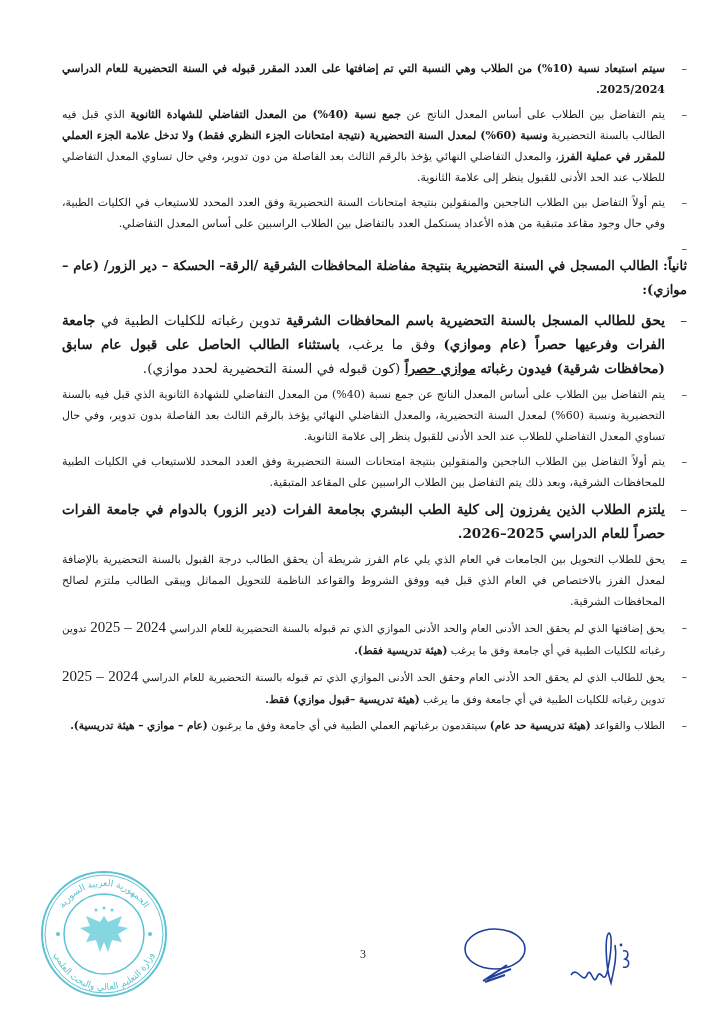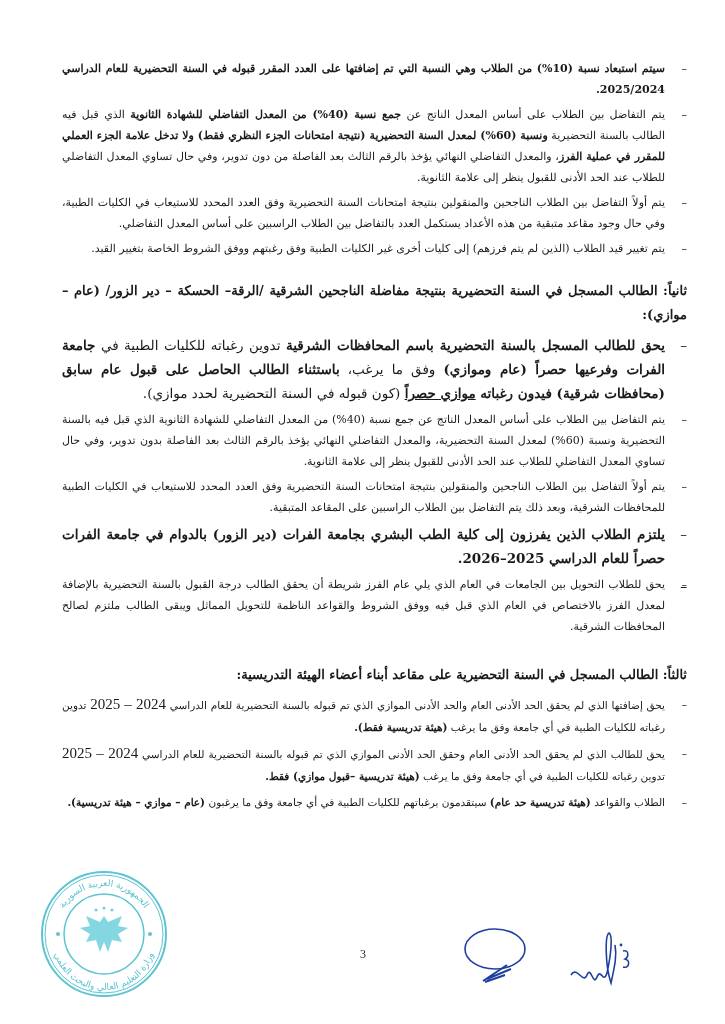--- a/index.html
+++ b/index.html
@@ -22,39 +22,38 @@
 </style>
 </head>
 <body>
 
 <div class="page">
   <div class="content">
     <div id="section1">
         <div class="item"><span class="dash">–</span><span class="b">سيتم استبعاد نسبة (10%) من الطلاب وهي النسبة التي تم إضافتها على العدد المقرر قبوله في السنة التحضيرية للعام الدراسي 2025/2024.</span></div>
         <div class="item"><span class="dash">–</span><span>يتم التفاضل بين الطلاب على أساس المعدل الناتج عن </span><span class="b">جمع نسبة (40%) من المعدل التفاضلي للشهادة الثانوية</span><span> الذي قبل فيه الطالب بالسنة التحضيرية </span><span class="b">ونسبة (60%) لمعدل السنة التحضيرية (نتيجة امتحانات الجزء النظري فقط) ولا تدخل علامة الجزء العملي للمقرر في عملية الفرز</span><span>، والمعدل التفاضلي النهائي يؤخذ بالرقم الثالث بعد الفاصلة من دون تدوير، وفي حال تساوي المعدل التفاضلي للطلاب عند الحد الأدنى للقبول ينظر إلى علامة الثانوية.</span></div>
         <div class="item"><span class="dash">–</span><span>يتم أولاً التفاضل بين الطلاب الناجحين والمنقولين بنتيجة امتحانات السنة التحضيرية وفق العدد المحدد للاستيعاب في الكليات الطبية، وفي حال وجود مقاعد متبقية من هذه الأعداد يستكمل العدد بالتفاضل بين الطلاب الراسبين على أساس المعدل التفاضلي.</span></div>
-        <div class="item"><span class="dash">–</span><span>يتم تغيير قيد الطلاب (الذين لم يتم فرزهم) إلى كليات أخرى غير الكليات الطبية وفق رغبتهم ووفق الشروط الخاصة بتغيير القيد.</span></div>
+        <div class="item"><span class="dash">–</span></div>
       </div>
 
-    <div class="section-title">ثانياً: الطالب المسجل في السنة التحضيرية بنتيجة مفاضلة الناجحين الشرقية /الرقة– الحسكة – دير الزور/ (عام – موازي):</div>
+    <div class="section-title">ثانياً: الطالب المسجل في السنة التحضيرية بنتيجة مفاضلة المحافظات الشرقية /الرقة– الحسكة – دير الزور/ (عام – موازي):</div>
     <div id="section2">
         <div class="item big"><span class="dash">–</span><span class="b">يحق للطالب المسجل بالسنة التحضيرية باسم المحافظات الشرقية</span><span> تدوين رغباته للكليات الطبية في </span><span class="b">جامعة الفرات وفرعيها حصراً (عام وموازي)</span><span> وفق ما يرغب، </span><span class="b">باستثناء الطالب الحاصل على قبول عام سابق (محافظات شرقية) فيدون رغباته </span><span class="b u">موازي حصراً</span><span> (كون قبوله في السنة التحضيرية لحدد موازي).</span></div>
         <div class="item"><span class="dash">–</span><span>يتم التفاضل بين الطلاب على أساس المعدل الناتج عن جمع نسبة (40%) من المعدل التفاضلي للشهادة الثانوية الذي قبل فيه بالسنة التحضيرية ونسبة (60%) لمعدل السنة التحضيرية، والمعدل التفاضلي النهائي يؤخذ بالرقم الثالث بعد الفاصلة بدون تدوير، وفي حال تساوي المعدل التفاضلي للطلاب عند الحد الأدنى للقبول ينظر إلى علامة الثانوية.</span></div>
         <div class="item"><span class="dash">–</span><span>يتم أولاً التفاضل بين الطلاب الناجحين والمنقولين بنتيجة امتحانات السنة التحضيرية وفق العدد المحدد للاستيعاب في الكليات الطبية للمحافظات الشرقية، وبعد ذلك يتم التفاضل بين الطلاب الراسبين على المقاعد المتبقية.</span></div>
         <div class="item big"><span class="dash">–</span><span class="b">يلتزم الطلاب الذين يفرزون إلى كلية الطب البشري بجامعة الفرات (دير الزور) بالدوام في جامعة الفرات حصراً للعام الدراسي 2025–2026.</span></div>
         <div class="item big"><span class="dash">–</span></div>
         <div class="item big"><span class="dash">–</span></div>
         <div class="item"><span class="dash">–</span><span>يحق للطلاب التحويل بين الجامعات في العام الذي يلي عام الفرز شريطة أن يحقق الطالب درجة القبول بالسنة التحضيرية بالإضافة لمعدل الفرز بالاختصاص في العام الذي قبل فيه ووفق الشروط والقواعد الناظمة للتحويل المماثل ويبقى الطالب ملتزم لصالح المحافظات الشرقية.</span></div>
       </div>
 
-    <div class="section-title" style="margin-top:26px">ثالثاً: الطالب المسجل في السنة التحضيرية على مقاعد أبناء أعضاء الهيئة التدريسية:</div>
     <div id="section3">
         <div class="item small"><span class="dash">–</span><span>يحق إضافتها الذي لم يحقق الحد الأدنى العام والحد الأدنى الموازي الذي تم قبوله بالسنة التحضيرية للعام الدراسي </span><span class="num">2024 – 2025</span><span> تدوين رغباته للكليات الطبية في أي جامعة وفق ما يرغب </span><span class="b">(هيئة تدريسية فقط).</span></div>
         <div class="item small"><span class="dash">–</span><span>يحق للطالب الذي لم يحقق الحد الأدنى العام وحقق الحد الأدنى الموازي الذي تم قبوله بالسنة التحضيرية للعام الدراسي </span><span class="num">2024 – 2025</span><span> تدوين رغباته للكليات الطبية في أي جامعة وفق ما يرغب </span><span class="b">(هيئة تدريسية –قبول موازي) فقط.</span></div>
-        <div class="item small"><span class="dash">–</span><span>الطلاب والقواعد </span><span class="b">(هيئة تدريسية حد عام)</span><span> سيتقدمون برغباتهم للكليات الطبية في أي جامعة وفق ما يرغبون </span><span class="b">(عام – موازي – هيئة تدريسية).</span></div>
+        <div class="item small"><span class="dash">–</span><span>الطلاب والقواعد </span><span class="b">(هيئة تدريسية حد عام)</span><span> سيتقدمون برغباتهم العملي الطبية في أي جامعة وفق ما يرغبون </span><span class="b">(عام – موازي – هيئة تدريسية).</span></div>
       </div>
   </div>
 
   <svg class="stamp" viewBox="0 0 132 132">
     <defs>
       <path id="arcTop" d="M 18 66 A 48 48 0 0 1 114 66"></path>
       <path id="arcBot" d="M 14 70 A 52 52 0 0 0 118 70"></path>
     </defs>
     <circle cx="66" cy="66" r="62" fill="none" stroke="#5cc4d2" stroke-width="2"></circle>
     <circle cx="66" cy="66" r="59" fill="none" stroke="#5cc4d2" stroke-width="1"></circle>

